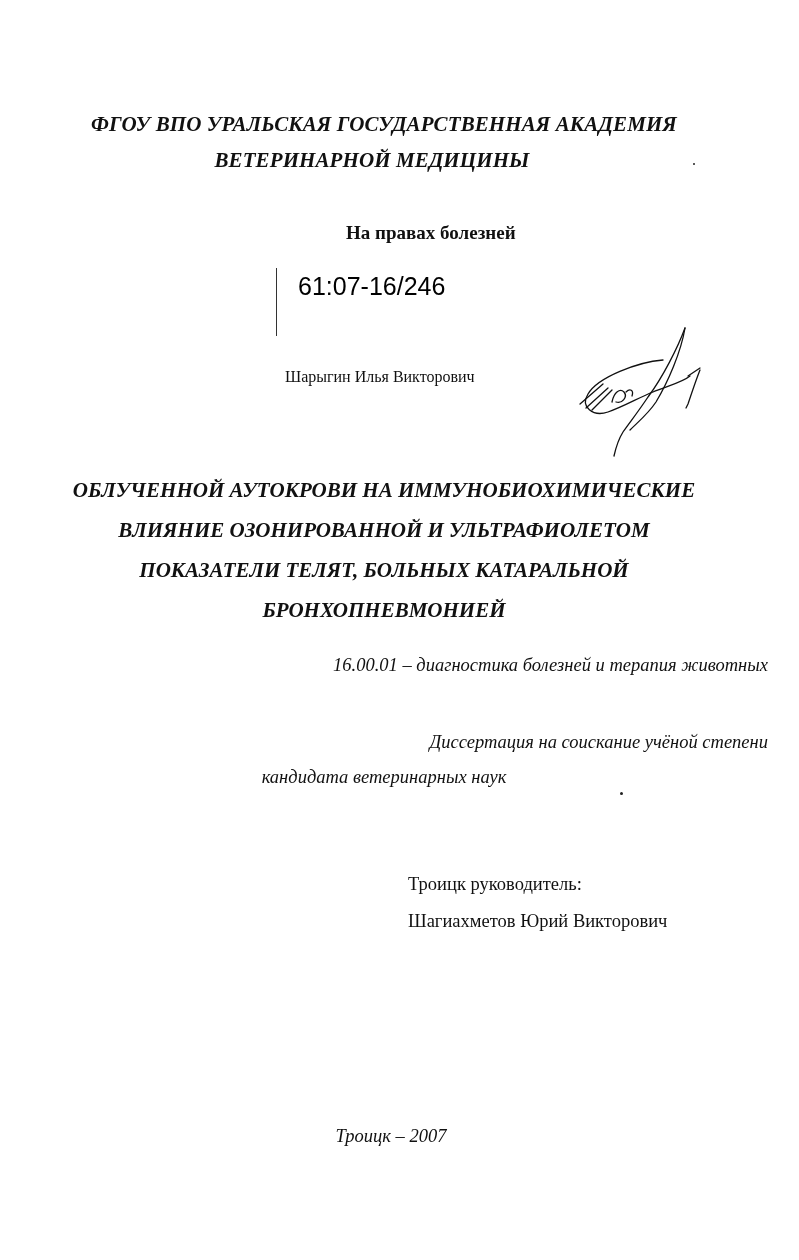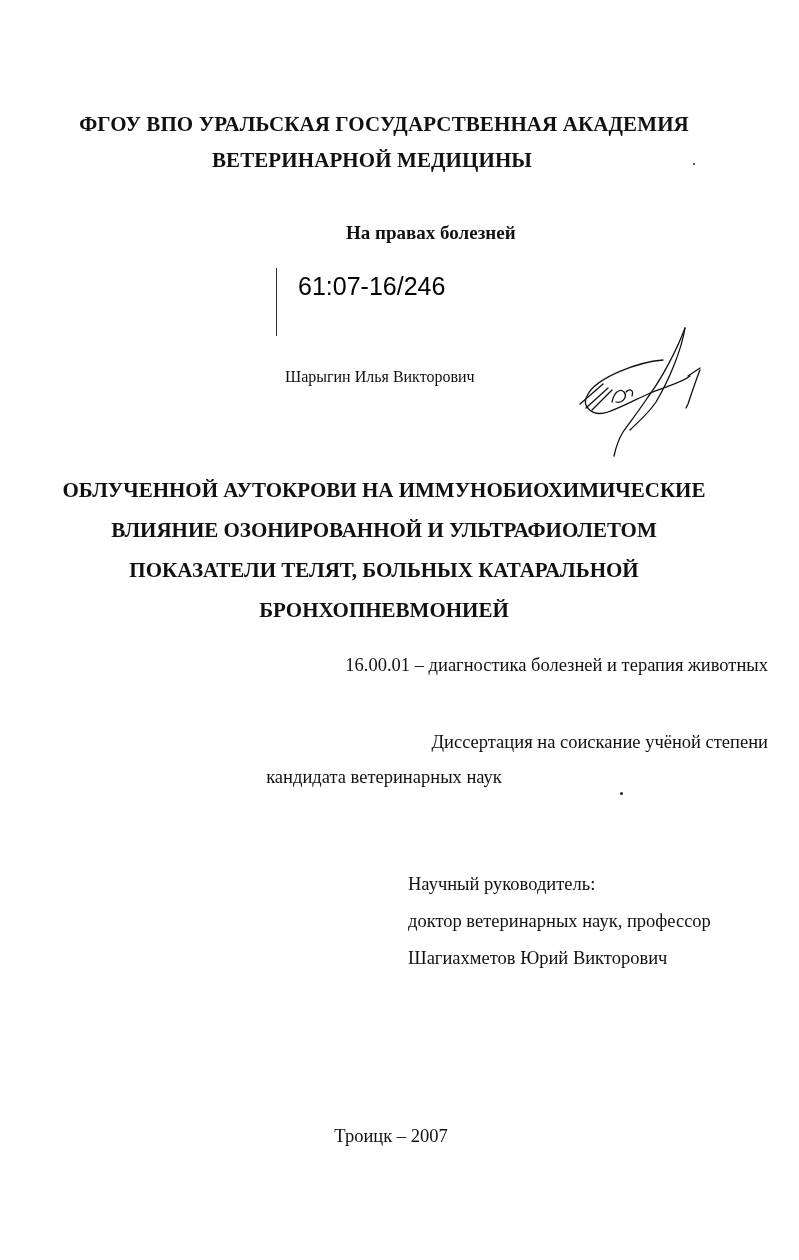--- a/index.html
+++ b/index.html
@@ -9,21 +9,21 @@
     }
     body {
       width: 799px;
       height: 1260px;
       position: relative;
       overflow: hidden;
       color: #111111;
       font-family: "Liberation Serif", "DejaVu Serif", serif;
     }
     .abs { position: absolute; }
-    .center { left: 0; width: 768px; text-align: center; }
+    .center { left: 0; width: 768px; text-align: center; font-style: italic; }
 
     .inst {
       font-weight: bold;
       font-size: 21px;
       letter-spacing: 0.1px;
     }
     .rights {
       font-weight: bold;
       font-size: 19px;
     }
@@ -90,18 +90,17 @@
   <div>БРОНХОПНЕВМОНИЕЙ</div>
 </div>
 
 <div class="abs center plain" style="top:655px;text-align:right;">16.00.01 – диагностика болезней и терапия животных</div>
 
 <div class="abs center plain" style="top:732px;text-align:right;">Диссертация на соискание учёной степени</div>
 <div class="abs center plain" style="top:767px;">кандидата ветеринарных наук</div>
 <div class="abs speck" style="top:792px; left:620px;"></div>
 
 <div class="abs sup" style="top:866px; left:408px;">
-  <div>Научный руководитель:</div>
-  <div>доктор ветеринарных наук, профессор</div>
+  <div>Троицк руководитель:</div>
   <div>Шагиахметов Юрий Викторович</div>
 </div>
 
 <div class="abs center plain" style="top:1126px; left:7px;">Троицк – 2007</div>
 
 </body></html>

